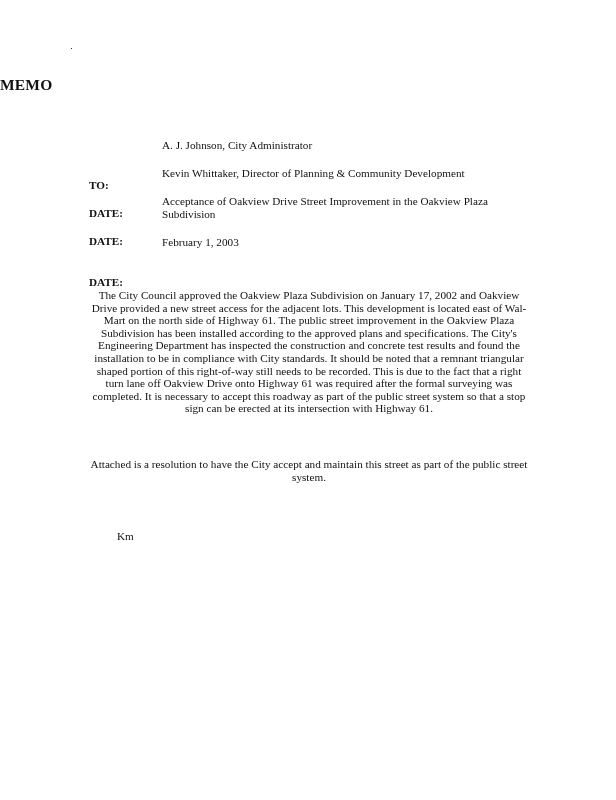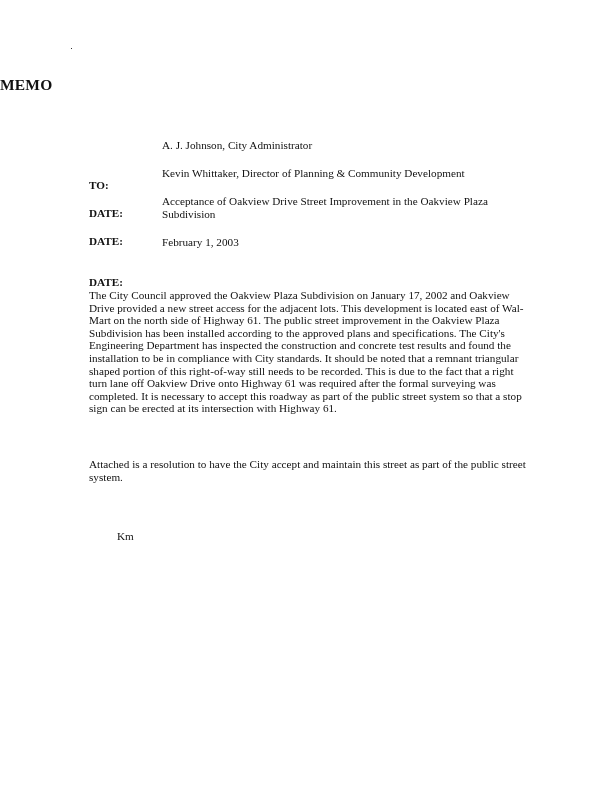--- a/index.html
+++ b/index.html
@@ -57,20 +57,21 @@
     .f-from { top: 167px; }
     .f-subj { top: 195px; }
     .f-date { top: 236px; }
     .para {
       position: absolute;
       left: 89px;
       width: 440px;
       font-size: 11.2px;
       line-height: 12.6px;
       margin: 0;
+      text-align: center;
     }
     .p1 { top: 289px; }
     .p2 { top: 458px; }
     .initials {
       position: absolute;
       left: 89px;
       top: 530px;
       font-size: 11.2px;
       margin-left: 28px;
     }

